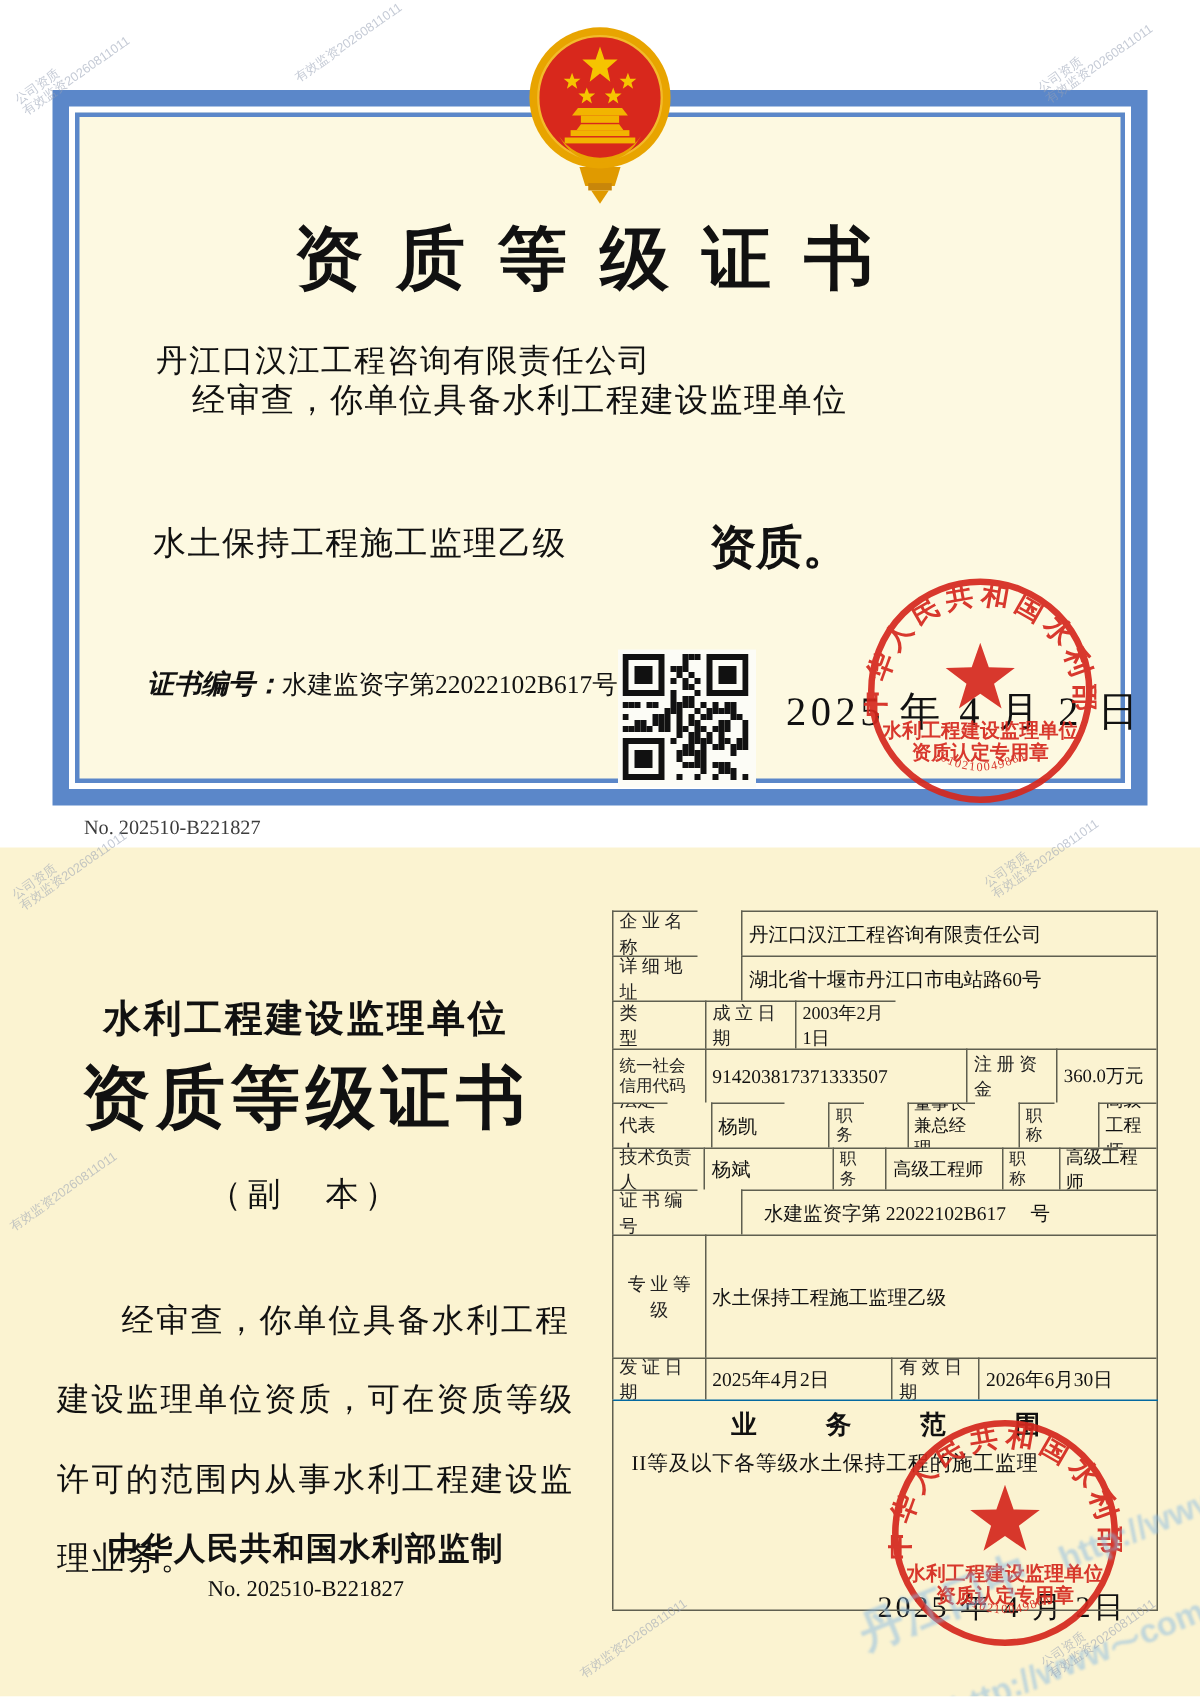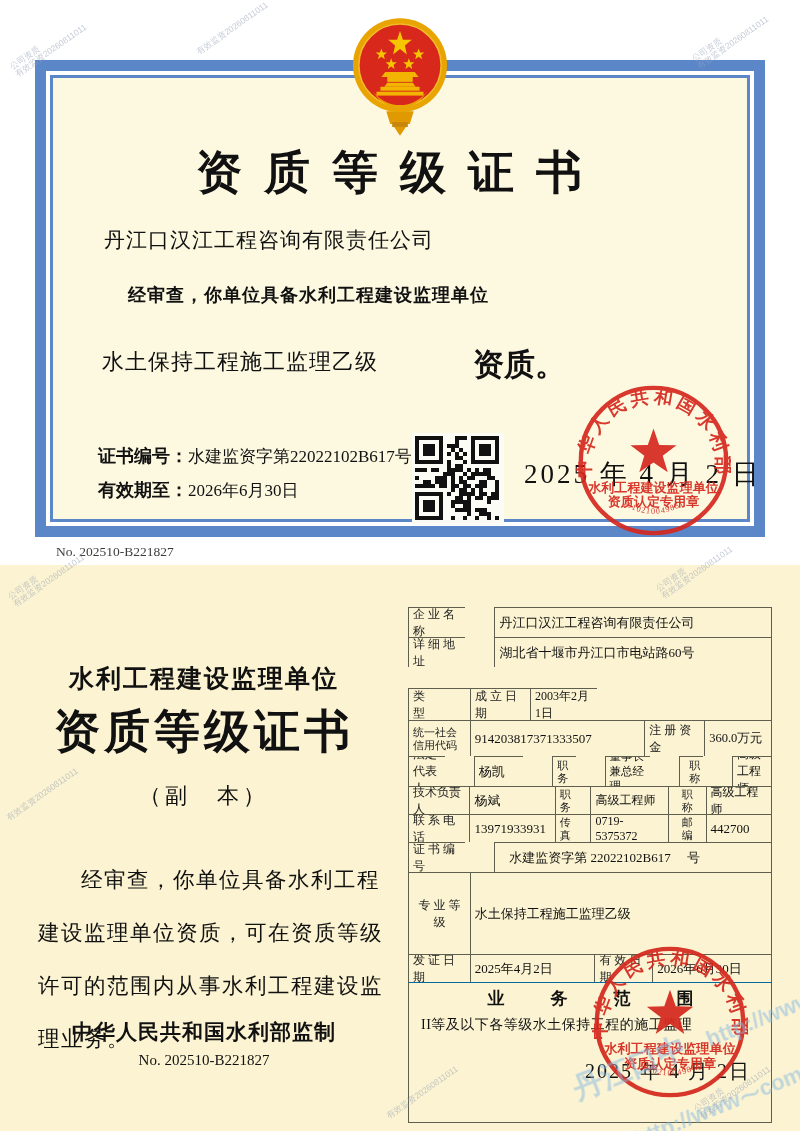--- a/index.html
+++ b/index.html
@@ -6,25 +6,25 @@
   .page{position:relative;width:800px;height:1131px;background:#ffffff;overflow:hidden;
         font-family:"Liberation Serif","DejaVu Serif",serif;color:#111;}
   
   .cert-frame{position:absolute;left:35px;top:60px;width:730px;height:477px;
               border:11px solid #5b87c9;background:#fff;box-sizing:border-box;padding:4px;}
   .cert-inner{width:100%;height:100%;border:3px solid #5b87c9;background:#fdf9e1;box-sizing:border-box;}
   .emblem{position:absolute;left:351px;top:14px;width:98px;height:124px;z-index:6;}
   .cert-title{position:absolute;left:0;right:0;top:142px;text-align:center;font-size:46px;
               font-weight:bold;letter-spacing:22px;z-index:3;}
   .company-line{position:absolute;left:104px;top:226px;font-size:21px;letter-spacing:1px;z-index:3;}
-  .statement-line{position:absolute;left:128px;top:283px;font-size:18px;font-weight:bold;letter-spacing:1px;z-index:3;}
+  .statement-line{position:absolute;left:128px;top:252px;font-size:22px;font-weight:normal;letter-spacing:1px;z-index:3;}
   .grade-line{position:absolute;left:102px;top:347px;font-size:22px;letter-spacing:1px;z-index:3;}
   .grade-suffix{position:absolute;left:473px;top:344px;font-size:31px;font-weight:bold;z-index:3;}
   .meta-line{position:absolute;font-size:17px;z-index:3;}
-  .meta-label{font-weight:bold;font-size:18px;}
+  .meta-label{font-weight:bold;font-size:18px;font-style:italic;}
   .qr-box{position:absolute;left:412px;top:433px;width:92px;height:92px;background:#fcfcf6;
           padding:3px;box-sizing:border-box;z-index:3;}
   .cert-date{position:absolute;left:524px;top:456px;font-size:27px;letter-spacing:3px;z-index:2;}
   .seal{position:absolute;z-index:4;opacity:.92;}
   .seal-top{left:576px;top:383px;width:155px;height:155px;}
   .seal-bottom{left:592px;top:944px;width:156px;height:156px;}
   .serial-top{position:absolute;left:56px;top:544px;font-size:13.5px;color:#3c3c3c;z-index:3;}
   
   .bottom-bg{position:absolute;left:0;top:565px;width:800px;height:566px;background:#fbf3d1;}
   .dup-block{position:absolute;left:28px;top:662px;width:352px;text-align:center;z-index:2;}
@@ -37,23 +37,23 @@
               font-size:21px;font-weight:bold;letter-spacing:1px;z-index:2;}
   .dup-serial{position:absolute;left:28px;top:1052px;width:352px;text-align:center;font-size:15px;z-index:2;}
   .dup-date{position:absolute;left:585px;top:1058px;font-size:20px;letter-spacing:2px;z-index:2;}
   
   .info-table{position:absolute;left:408px;top:607px;width:364px;z-index:2;
               border-right:1px solid #5f5f50;border-bottom:1px solid #5f5f50;box-sizing:border-box;}
   .t-row{display:flex;}
   .t-cell{border-left:1px solid #5f5f50;border-top:1px solid #5f5f50;box-sizing:border-box;
           padding:1px 4px;display:flex;align-items:center;font-size:13px;overflow:hidden;}
   .t-label{font-size:12px;color:#222;}
-  .h28{height:28px;} .h30{height:30px;gap:29px;} .h32{height:32px;margin-top:21px;} .h36{height:36px;} .h82{height:82px;text-align:center;}
+  .h28{height:28px;} .h30{height:30px;gap:29px;} .h32{height:32px;} .h36{height:36px;} .h82{height:82px;text-align:center;}
   .w62{width:62px;} .w302{width:302px;} .w175{width:175px;} .w60{width:60px;} .w67{width:67px;}
-  .w86{width:86px;} .w36{width:36px;} .w78{width:78px;} .w38{width:38px;text-align:center;} .w66{width:66px;}
+  .w86{width:86px;} .w36{width:36px;} .w78{width:78px;} .w38{width:38px;} .w66{width:66px;}
   .w125{width:125px;} .w58{width:58px;} .w119{width:119px;}
   .tiny{font-size:11px;line-height:13px;}
   .scope-cell{border-left:1px solid #5f5f50;border-top:1px solid #0369a1;box-sizing:border-box;
               width:364px;height:140px;padding:4px 0 0 0;}
   .scope-title{text-align:center;font-size:17px;font-weight:bold;letter-spacing:46px;padding-left:46px;}
   .scope-content{font-size:14px;padding:6px 8px 0 12px;letter-spacing:.5px;}
   
   .wm{position:absolute;font-size:8.5px;color:#96a0b4;opacity:.55;line-height:9px;
       transform:rotate(-35deg);z-index:7;font-family:"Liberation Sans",sans-serif;white-space:nowrap;}
   .wm-blue{position:absolute;color:#86b9e4;opacity:.5;font-weight:bold;z-index:5;
@@ -91,23 +91,20 @@
   </div>
 
   <div class="cert-title">资质等级证书</div>
   <div class="company-line">丹江口汉江工程咨询有限责任公司</div>
   <div class="statement-line">经审查，你单位具备水利工程建设监理单位</div>
   <div class="grade-line">水土保持工程施工监理乙级</div>
   <div class="grade-suffix">资质。</div>
 
   <div class="meta-line" style="left:98px;top:444px;">
     <span class="meta-label">证书编号：</span><span>水建监资字第22022102B617号</span>
-  </div>
-  <div class="meta-line" style="left:98px;top:478px;">
-    <span class="meta-label">有效期至：</span><span>2026年6月30日</span>
   </div>
 
   <div class="qr-box">
       <div id="qr1"><svg width="84" height="84" viewBox="0 0 84 84">
           <rect x="40" y="0" width="4" height="4" fill="#111"></rect>
           <rect x="44" y="0" width="4" height="4" fill="#111"></rect>
           <rect x="48" y="0" width="4" height="4" fill="#111"></rect>
           <rect x="40" y="4" width="4" height="4" fill="#111"></rect>
           <rect x="32" y="8" width="4" height="4" fill="#111"></rect>
           <rect x="36" y="8" width="4" height="4" fill="#111"></rect>
@@ -310,28 +307,20 @@
       <div class="t-cell w66" style="font-size:12px;">高级工程师</div>
     </div>
     <div class="t-row h28">
       <div class="t-cell t-label w62">技术负责人</div>
       <div class="t-cell w86">杨斌</div>
       <div class="t-cell t-label w36 tiny">职　务</div>
       <div class="t-cell w78" style="font-size:12px;">高级工程师</div>
       <div class="t-cell t-label w38 tiny">职　称</div>
       <div class="t-cell w66" style="font-size:12px;">高级工程师</div>
     </div>
-    <div class="t-row h28">
-      <div class="t-cell t-label w62">联 系 电 话</div>
-      <div class="t-cell w86">13971933931</div>
-      <div class="t-cell t-label w36 tiny">传　真</div>
-      <div class="t-cell w78" style="font-size:12px;">0719-5375372</div>
-      <div class="t-cell t-label w38 tiny">邮　编</div>
-      <div class="t-cell w66">442700</div>
-    </div>
     <div class="t-row h30">
       <div class="t-cell t-label w62">证 书 编 号</div>
       <div class="t-cell w302" style="padding-left:14px;">水建监资字第 22022102B617　 号</div>
     </div>
     <div class="t-row h82">
       <div class="t-cell t-label w62">专 业 等 级</div>
       <div class="t-cell w302">水土保持工程施工监理乙级</div>
     </div>
     <div class="t-row h28">
       <div class="t-cell t-label w62">发 证 日 期</div>

